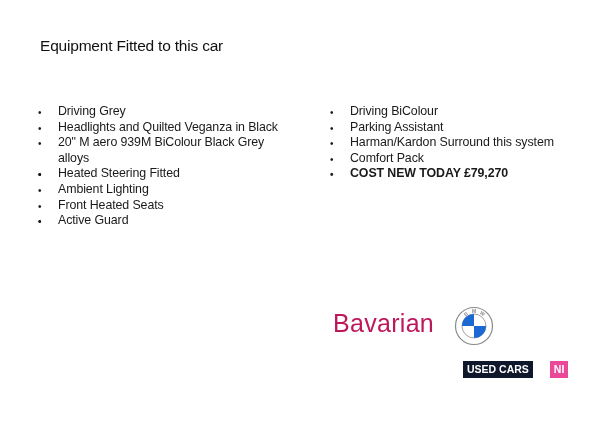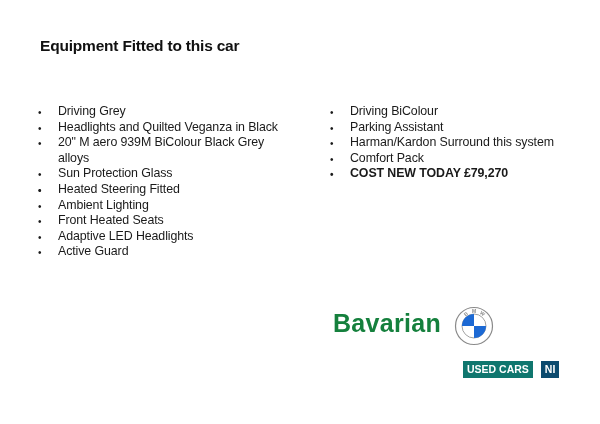--- a/index.html
+++ b/index.html
@@ -1,63 +1,63 @@
 <!DOCTYPE html>
 <html><head>
   <meta charset="utf-8">
   <style>
     html, body { margin: 0; padding: 0; }
     body {
       width: 600px; height: 424px; background: #ffffff; position: relative; overflow: hidden;
       font-family: "Liberation Sans", sans-serif; color: #111111;
     }
     .title {
-      position: absolute; left: 40px; top: 37px; font-size: 15.5px; font-weight: bold;
+      position: absolute; left: 40px; top: 37px; font-size: 15.5px; font-weight: normal;
       letter-spacing: -0.2px; color: #111;
     }
     .col { position: absolute; top: 104px; margin: 0; padding: 0; list-style: none; }
     .col.left { left: 37px; width: 250px; }
     .col.right { left: 329px; width: 240px; }
     .col li {
       position: relative; padding-left: 21px; font-size: 12.4px; line-height: 15.6px;
       color: #1a1a1a; letter-spacing: -0.1px;
     }
     .col li .bullet {
       position: absolute; left: 1px; top: 0; font-size: 10px; line-height: 17px;
     }
     .col li.bold { font-weight: bold; }
     .logo {
       position: absolute; left: 333px; top: 309px; display: flex; align-items: center;
     }
     .logo-text {
-      font-size: 25px; font-weight: bold; color: #15803d; letter-spacing: 0.3px;
+      font-size: 25px; font-weight: normal; color: #be185d; letter-spacing: 0.3px;
     }
     .bmw { position: absolute; left: 454px; top: 306px; width: 40px; height: 40px; }
     .badge {
       position: absolute; left: 463px; top: 361px; display: flex; height: 17px;
       font-size: 10.5px; font-weight: bold;
     }
-    .badge .used { background: #0f766e; color: #ffffff; padding: 0 4px; line-height: 17px; }
-    .badge .ni { background: #0c4a6e; color: #ffffff; padding: 0 4px; line-height: 17px; margin-left: 8px; }
+    .badge .used { background: #0f172a; color: #ffffff; padding: 0 4px; line-height: 17px; }
+    .badge .ni { background: #ec4899; color: #ffffff; padding: 0 4px; line-height: 17px; margin-left: 17px; }
   </style>
 </head>
 <body>
 
 <div class="title">Equipment Fitted to this car</div>
 
 <ul class="col left">
   <li><span class="bullet">•</span><span>Driving Grey</span></li>
   <li><span class="bullet">•</span><span>Headlights and Quilted Veganza in Black</span></li>
   <li><span class="bullet">•</span><span>20" M aero 939M BiColour Black Grey alloys</span></li>
-  <li><span class="bullet">•</span><span>Sun Protection Glass</span></li>
+  <li><span class="bullet">•</span></li>
   <li><span class="bullet">•</span></li>
   <li><span class="bullet">•</span><span>Heated Steering Fitted</span></li>
   <li><span class="bullet">•</span><span>Ambient Lighting</span></li>
   <li><span class="bullet">•</span><span>Front Heated Seats</span></li>
-  <li><span class="bullet">•</span><span>Adaptive LED Headlights</span></li>
+  <li><span class="bullet">•</span></li>
   <li><span class="bullet">•</span><span>Active Guard</span></li>
 </ul>
 
 <ul class="col right">
   <li><span class="bullet">•</span><span>Driving BiColour</span></li>
   <li><span class="bullet">•</span><span>Parking Assistant</span></li>
   <li><span class="bullet">•</span><span>Harman/Kardon Surround this system</span></li>
   <li><span class="bullet">•</span><span>Comfort Pack</span></li>
   <li class="bold"><span class="bullet">•</span><span>COST NEW TODAY £79,270</span></li>
 </ul>

